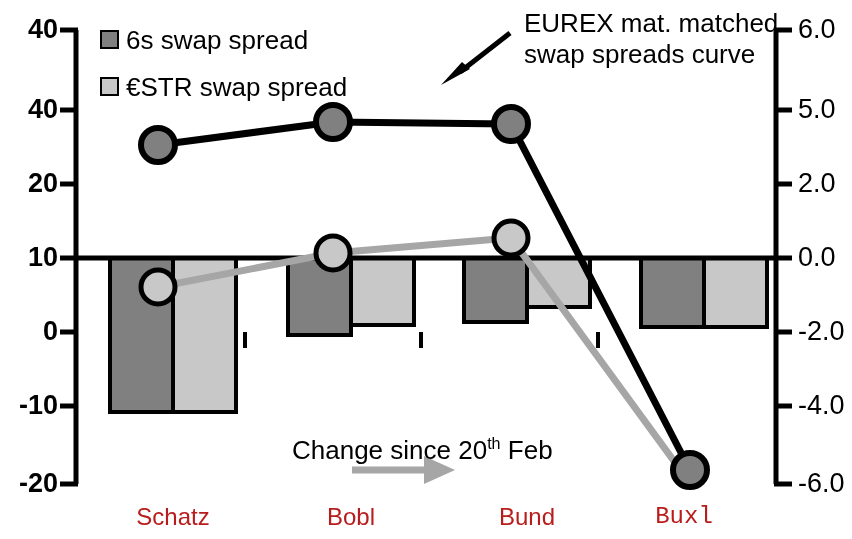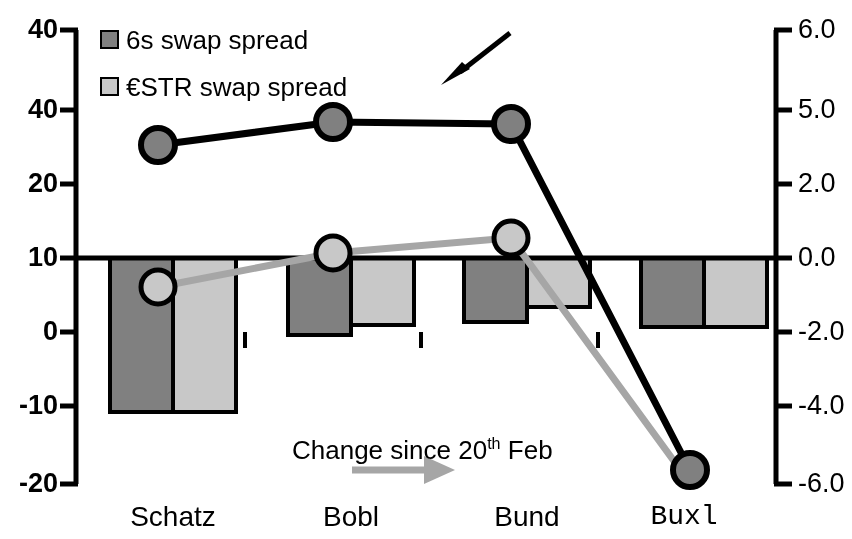--- a/index.html
+++ b/index.html
@@ -43,25 +43,25 @@
   }
   .right-axis-labels {
     position: absolute;
     left: 798px;
     top: 0;
     width: 54px;
     height: 539px;
   }
   .cat-label {
     position: absolute;
-    font-size: 28px;
+    font-size: 24px;
     line-height: 27px;
     text-align: center;
     white-space: nowrap;
-    color: #000000;
+    color: #b91c1c;
   }
   .legend {
     position: absolute;
     left: 100px;
     top: 8px;
   }
   .legend-row {
     display: flex;
     align-items: center;
     height: 31px;
@@ -202,20 +202,24 @@
     <div class="legend-row">
       <span class="legend-swatch dark"></span>
       <span class="legend-text">6s swap spread</span>
     </div>
     <div class="legend-row">
       <span class="legend-swatch light"></span>
       <span class="legend-text">€STR swap spread</span>
     </div>
   </div>
 
+  <div class="annotation" id="annotation-curve">
+    <div>EUREX mat. matched</div>
+    <div>swap spreads curve</div>
+  </div>
 
   <div class="annotation" id="annotation-change">
     <span>Change since 20</span><sup>th</sup><span> Feb</span>
   </div>
 
   <div class="cat-label" style="left:110px; top:503px; width:126px;">Schatz</div>
   <div class="cat-label" style="left:288px; top:503px; width:126px;">Bobl</div>
   <div class="cat-label" style="left:464px; top:503px; width:126px;">Bund</div>
   <div class="cat-label" style="left:621px; top:503px; width:126px;font-family:Liberation Mono, monospace;">Buxl</div>
 

